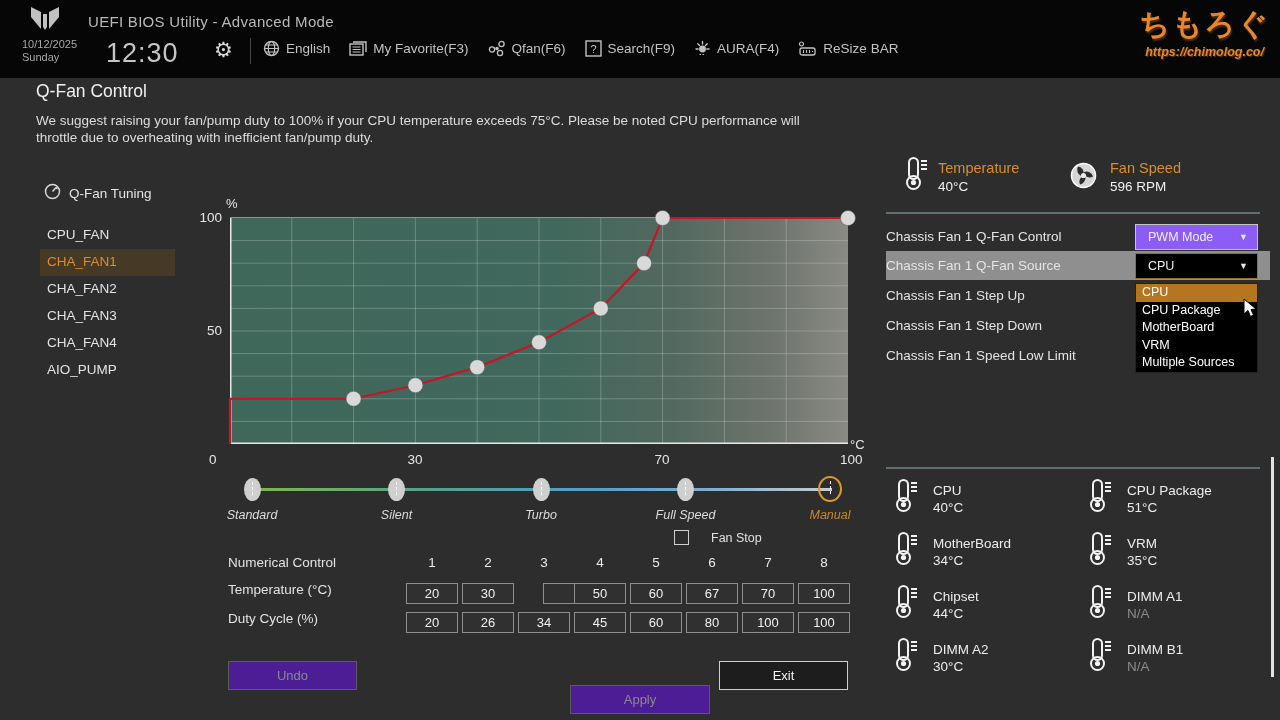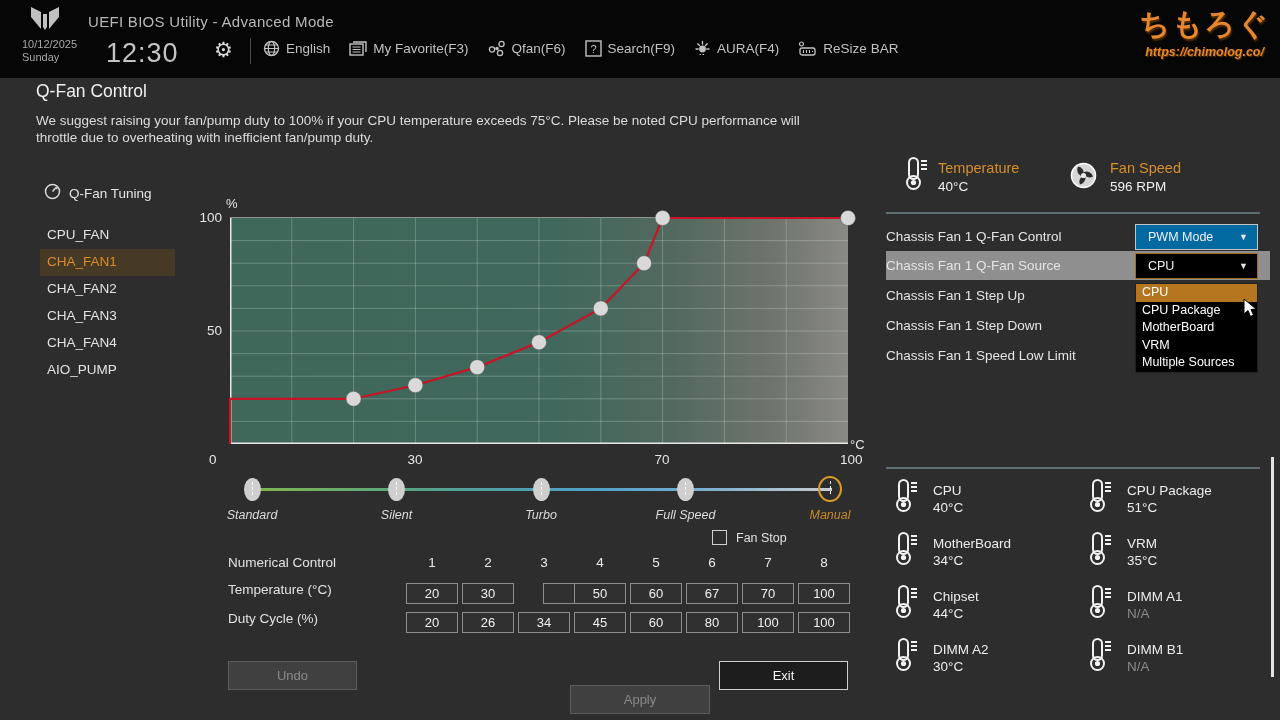--- a/index.html
+++ b/index.html
@@ -47,47 +47,47 @@
                   background:linear-gradient(90deg,#7fb74b 0%,#55a28b 30%,#4f9fc9 58%,#79aed0 78%,#c9cdd1 100%); }
   .knob { position:absolute; top:1px; width:17px; height:23px; border-radius:50%; background:#cfcfcf; cursor:pointer; }
   .knob .dash { position:absolute; left:8px; top:4px; width:1px; height:15px;
                 background:repeating-linear-gradient(#fff 0 3px,transparent 3px 5px); }
   .knob.selected { background:transparent; border:2px solid #d99b26; width:24px; height:26px; top:-1px; }
   .knob.selected .dash { left:10px; top:3px; }
   .knob-label { position:absolute; top:31px; font-size:12.5px; color:#dcdcdc; transform:translateX(-50%); white-space:nowrap; cursor:pointer; }
   .knob-label.selected { color:#c9882a; }
 
   
-  #fanstop { position:absolute; left:712px; top:530px; display:flex; align-items:center; gap:9px; }
+  #fanstop { position:absolute; left:674px; top:530px; display:flex; align-items:center; gap:22px; }
   #fanstop-box { width:15px; height:15px; border:1px solid #d0d0d0; background:transparent; cursor:pointer; }
   #fanstop-label { font-size:12.5px; color:#e0e0e0; }
 
   
   .num-rowlabel { position:absolute; left:228px; font-size:13.5px; color:#e2e2e2; }
   .num-head { position:absolute; font-size:13.5px; color:#e8e8e8; transform:translateX(-50%); }
   .num-box { position:absolute; width:52px; height:21px; transform:translateX(-50%); border:1px solid #8e8e8e;
              background:#303030; color:#f0f0f0; font-size:13px; text-align:center; line-height:19px; cursor:text; }
 
   
-  .btn { position:absolute; height:29px; border:1px solid #5c5c5c; background:#404040; color:#8a8a8a;
+  .btn { position:absolute; height:29px; border:1px solid #5c5c5c; background:#4c1d95; color:#8a8a8a;
          font-size:13px; text-align:center; line-height:27px; cursor:pointer; }
   #btn-exit { border-color:#cfcfcf; color:#f2f2f2; background:#1d1d1d; }
 
   
   .sep { position:absolute; left:886px; width:374px; height:2px; background:#5f6e72; }
   #status-temp-icon { position:absolute; left:905px; top:156px; }
   #status-temp-label { position:absolute; left:938px; top:160px; color:#d98e2b; font-size:14.5px; }
   #status-temp-value { position:absolute; left:938px; top:179px; color:#f0f0f0; font-size:13.5px; }
   #status-fan-icon { position:absolute; left:1070px; top:162px; }
   #status-fan-label { position:absolute; left:1110px; top:160px; color:#d98e2b; font-size:14.5px; }
   #status-fan-value { position:absolute; left:1110px; top:179px; color:#f0f0f0; font-size:13.5px; }
 
   .setting-label { position:absolute; left:886px; font-size:13.5px; color:#e4e4e4; }
   #src-highlight { position:absolute; left:886px; top:251px; width:384px; height:29px; background:#8f8f8f; }
-  .dd { position:absolute; left:1135px; width:123px; height:26px; border:1px solid #c4c4c4; background:#0369a1;
+  .dd { position:absolute; left:1135px; width:123px; height:26px; border:1px solid #c4c4c4; background:#8b5cf6;
         color:#f0f0f0; font-size:12.5px; line-height:24px; padding-left:12px; cursor:pointer; }
   .dd .caret { position:absolute; right:9px; top:0; font-size:9px; color:#e8e8e8; }
   #dd-source { background:#000; border-color:#a06c1e; }
   #dd-list { position:absolute; left:1135px; top:283px; width:123px; background:#000; border:1px solid #222; z-index:5; }
   .dd-opt { height:17.6px; line-height:17.6px; padding-left:6px; font-size:12.5px; color:#fff; cursor:pointer; white-space:nowrap; }
   .dd-opt.selected { background:#b5761f; }
 
   
   #sensors { position:absolute; left:895px; top:478px; display:grid; grid-template-columns:194px 194px; grid-auto-rows:53px; }
   .sensor { display:flex; gap:14px; }

